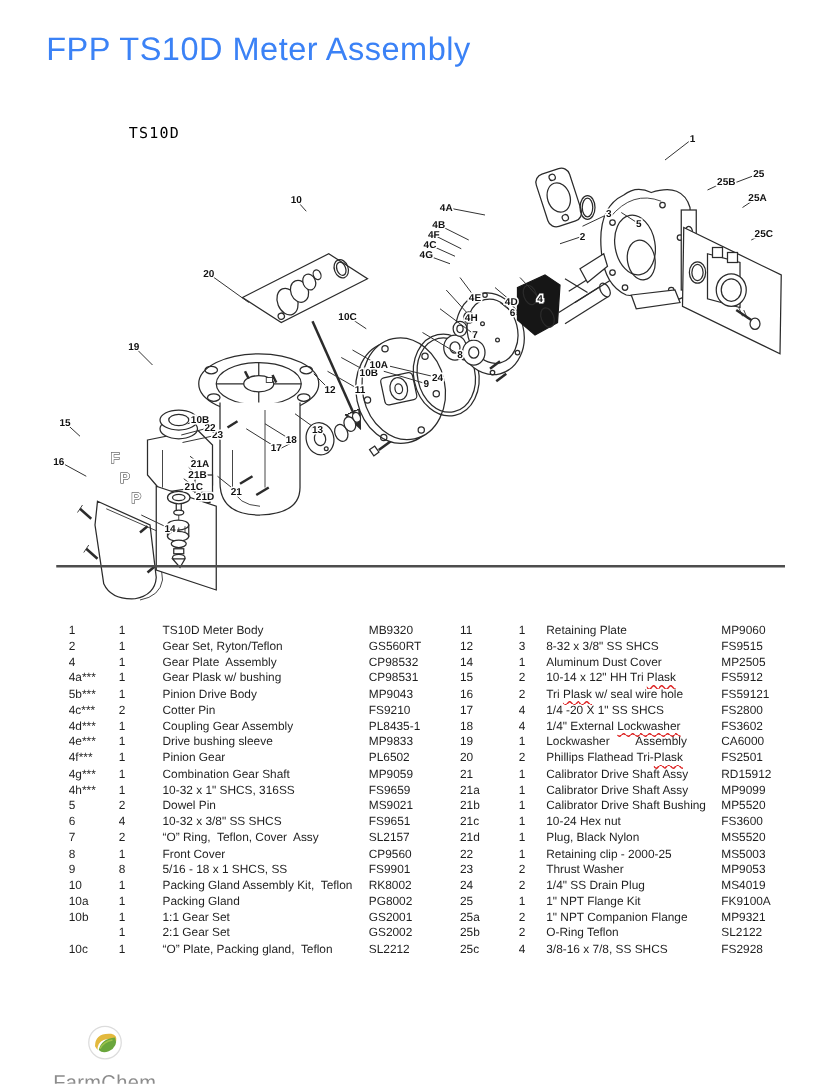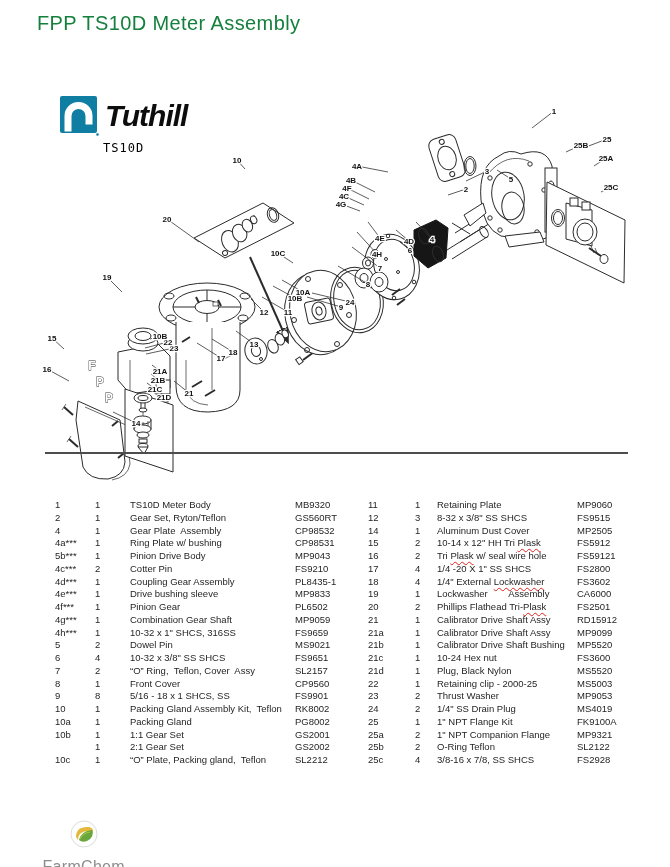--- a/index.html
+++ b/index.html
@@ -1,20 +1,20 @@
 <!DOCTYPE html>
 <html><head>
 <meta charset="utf-8">
 <style>
   html,body{margin:0;padding:0;}
   body{width:670px;height:867px;position:relative;background:#fff;
        font-family:"Liberation Sans",sans-serif;color:#1d1d1d;overflow:hidden;}
   .abs{position:absolute;}
   
-  #title{left:37px;top:12px;font-size:20px;letter-spacing:.4px;color:#15803d;}
+  #title{left:37px;top:24px;font-size:26px;letter-spacing:.4px;color:#3b82f6;}
   
   #brand{left:59px;top:95px;width:150px;}
   #brand .row{display:flex;align-items:center;gap:6px;}
   #wordmark{font-size:30px;font-weight:bold;font-style:italic;letter-spacing:-1px;color:#0d0d0d;}
   #model{margin:4px 0 0 44px;font-family:"DejaVu Sans Mono",monospace;font-size:12px;color:#000000;letter-spacing:1px;}
   
   #diagram{left:0;top:60px;}
   #diagram path,#diagram ellipse,#diagram circle,#diagram rect,#diagram line,#diagram polygon,#diagram polyline{
       stroke:#2b2b2b;stroke-width:1;fill:none;}
   #diagram .w{fill:#ffffff;}
@@ -42,28 +42,20 @@
   #footer{left:33px;top:820px;display:flex;align-items:center;gap:10px;
       font-size:16px;color:#8c8c8c;letter-spacing:.3px;flex-direction:column;}
   #footer .sep{color:#a0a0a0;}
 </style>
 </head>
 <body>
 
 <div id="title" class="abs">FPP TS10D Meter Assembly</div>
 
 <div id="brand" class="abs">
-  <div class="row">
-    <svg width="40" height="42" viewBox="0 0 40 42">
-      <rect x="1" y="1" width="37" height="37" rx="2" fill="#107ea3" stroke="none"></rect>
-      <path d="M9,33 V21 a10.5,10.5 0 0 1 21,0 v5" fill="none" stroke="#ffffff" stroke-width="7" stroke-linecap="square"></path>
-      <circle cx="38.5" cy="39.5" r="1.3" fill="#107ea3" stroke="none"></circle>
-    </svg>
-    <span id="wordmark">Tuthill</span>
-  </div>
   <div id="model">TS10D</div>
 </div>
 
 <svg id="diagram" class="abs" width="670" height="480" viewBox="0 0 670 480">
   <defs>
     <marker id="arr" markerWidth="8" markerHeight="8" refX="6" refY="3" orient="auto">
       <polygon points="0,0 7,3 0,6" fill="#2b2b2b" stroke="none"></polygon>
     </marker>
   </defs>
 
@@ -371,21 +363,21 @@
     </div>
     <div class="prow">
       <div class="pcell c-item">4</div>
       <div class="pcell c-qty">1</div>
       <div class="pcell c-desc">Gear Plate  Assembly</div>
       <div class="pcell c-part">CP98532</div>
     </div>
     <div class="prow">
       <div class="pcell c-item">4a***</div>
       <div class="pcell c-qty">1</div>
-      <div class="pcell c-desc">Ring Plate w/ bushing</div>
+      <div class="pcell c-desc">Gear Plask w/ bushing</div>
       <div class="pcell c-part">CP98531</div>
     </div>
     <div class="prow">
       <div class="pcell c-item">5b***</div>
       <div class="pcell c-qty">1</div>
       <div class="pcell c-desc">Pinion Drive Body</div>
       <div class="pcell c-part">MP9043</div>
     </div>
     <div class="prow">
       <div class="pcell c-item">4c***</div>

